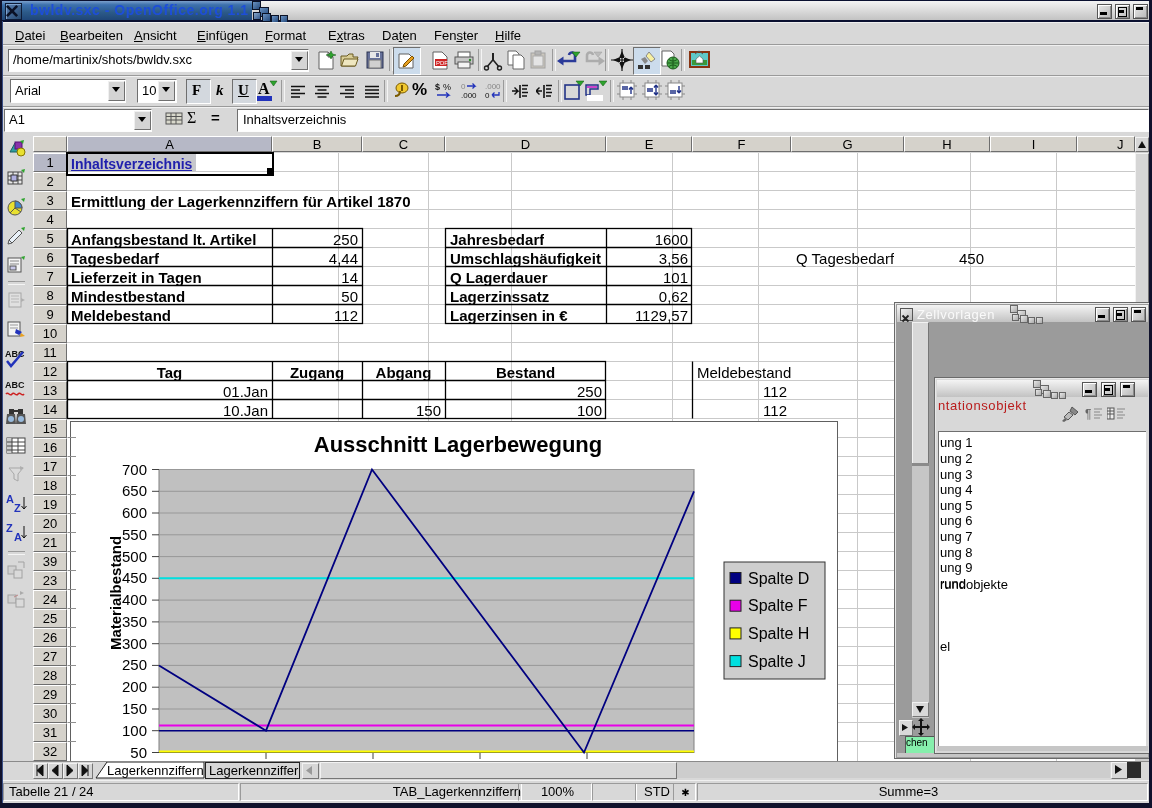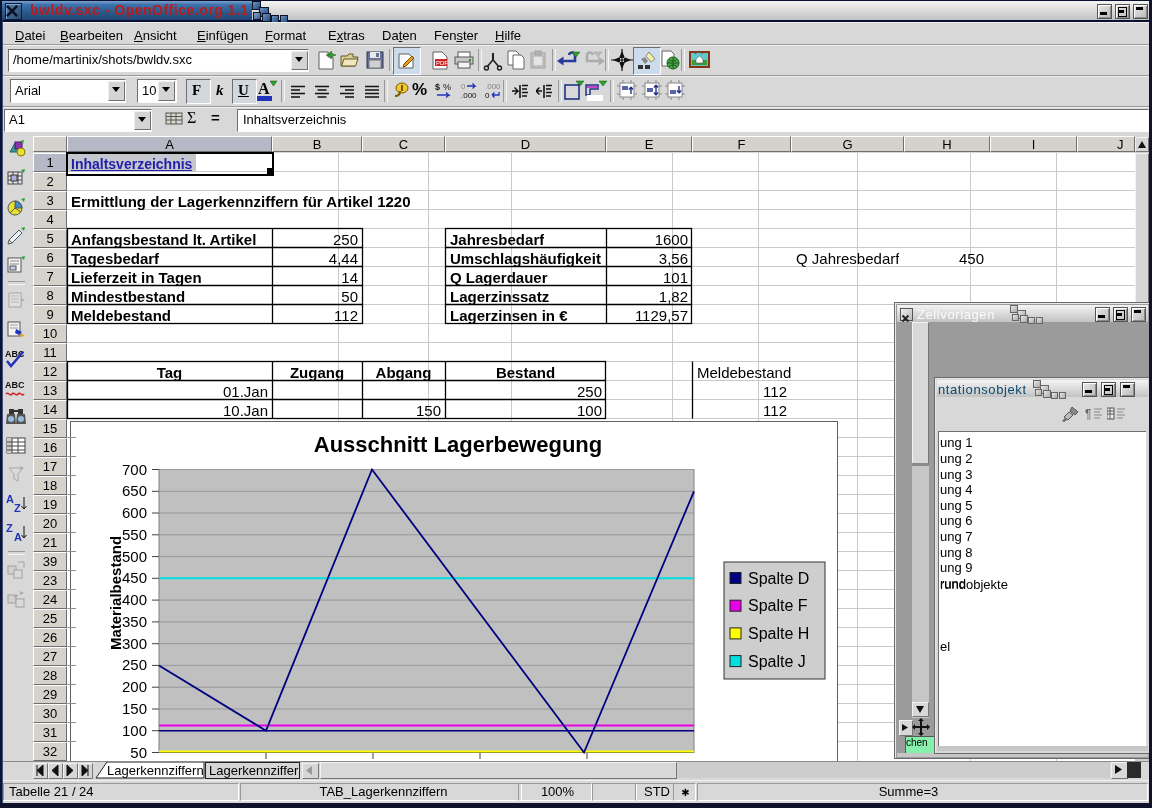--- a/index.html
+++ b/index.html
@@ -10,21 +10,21 @@
 .r{text-align:right}
 .c{text-align:center}
 .combo{background:#fff;border-top:1px solid #6f6f6f;border-left:1px solid #6f6f6f;border-right:1px solid #fdfdfd;border-bottom:1px solid #fdfdfd}
 .dbtn{position:absolute;background:#d4d4d4;border-top:1px solid #f0f0f0;border-left:1px solid #f0f0f0;border-right:1px solid #707070;border-bottom:1px solid #707070}
 .dbtn:after{content:"";position:absolute;left:3px;top:5px;border-left:4px solid transparent;border-right:4px solid transparent;border-top:5px solid #000}
 .sep{position:absolute;width:2px;border-left:1px solid #9a9a9a;border-right:1px solid #f4f4f4}
 .wbtn{position:absolute;width:13px;height:13px;background:linear-gradient(135deg,#e8e8e8,#b8b8b8);border:1px solid #555;box-shadow:inset 1px 1px 0 #fff,inset -1px -1px 0 #8a8a8a}
 .hdr{position:absolute;background:#d5d2cb;border-top:1px solid #fff;border-left:1px solid #fff;border-right:1px solid #6e6e6e;border-bottom:1px solid #6e6e6e;font-size:13px;color:#000;text-align:center}
 .csel{background:#b6b8c6}
 .cell{position:absolute;font-size:15px;color:#000;white-space:nowrap;overflow:hidden}
-.ftit{font-size:13px;color:#b91c1c;letter-spacing:.4px;font-weight:bold}
+.ftit{font-size:13px;color:#1d4ed8;letter-spacing:.4px;font-weight:bold}
 </style></head><body>
 <div id="s">
 
 <div class="a" style="left:0;top:0;width:1152px;height:21px;background:linear-gradient(#f6f6f6,#c0c0c0)"></div>
 <div class="a" style="left:0;top:0;width:1152px;height:1px;background:#0a1030"></div>
 <div class="a" style="left:0;top:20px;width:1152px;height:2px;background:#0a1030"></div>
 <div class="a" style="left:0;top:1px;width:252px;height:19px;background:linear-gradient(#7ba0cc,#3d71ad 20%,#2c5a88 60%,#1f4678)"></div>
 <div id="cascade">
 <div class="a" style="left:252px;top:1px;width:7px;height:7px;background:linear-gradient(135deg,#6a92c2,#24497c);border:1px solid #0b1226"></div>
 <div class="a" style="left:259px;top:7px;width:8px;height:8px;background:linear-gradient(135deg,#6a92c2,#24497c);border:1px solid #0b1226"></div>
@@ -443,42 +443,42 @@
           <path d="M0 531.5H1068"></path>
           <path d="M0 550.5H1068"></path>
           <path d="M0 569.5H1068"></path>
           <path d="M0 588.5H1068"></path>
         </g>
       </svg>
 <div class="a" style="left:68px;top:153.5px;width:128px;height:18px;background:#c6c7cc"></div>
 <div class="cell b" style="left:71px;top:156px;color:#2020ad;text-decoration:underline;font-size:14px">Inhaltsverzeichnis</div>
 <div class="a" style="left:66px;top:151.5px;width:204px;height:20px;border:2px solid #000"></div>
 <div class="a" style="left:267px;top:168px;width:6px;height:6px;background:#000"></div>
-<div class="cell b" style="left:71px;top:193px">Ermittlung der Lagerkennziffern für Artikel 1220</div>
+<div class="cell b" style="left:71px;top:193px">Ermittlung der Lagerkennziffern für Artikel 1870</div>
 <div class="cell b" style="left:71px;top:231px">Anfangsbestand lt. Artikel</div>
 <div class="cell r" style="left:278px;top:231px;width:80px;">250</div>
 <div class="cell b" style="left:450px;top:231px">Jahresbedarf</div>
 <div class="cell r" style="left:608px;top:231px;width:80px;">1600</div>
 <div class="cell b" style="left:71px;top:250px">Tagesbedarf</div>
 <div class="cell r" style="left:278px;top:250px;width:80px;">4,44</div>
 <div class="cell b" style="left:450px;top:250px">Umschlagshäufigkeit</div>
 <div class="cell r" style="left:608px;top:250px;width:80px;text-align:right;">3,56</div>
 <div class="cell b" style="left:71px;top:269px">Lieferzeit in Tagen</div>
 <div class="cell r" style="left:278px;top:269px;width:80px;">14</div>
 <div class="cell b" style="left:450px;top:269px">Q Lagerdauer</div>
 <div class="cell r" style="left:608px;top:269px;width:80px;">101</div>
 <div class="cell b" style="left:71px;top:288px">Mindestbestand</div>
 <div class="cell r" style="left:278px;top:288px;width:80px;">50</div>
 <div class="cell b" style="left:450px;top:288px">Lagerzinssatz</div>
-<div class="cell r" style="left:608px;top:288px;width:80px;">1,82</div>
+<div class="cell r" style="left:608px;top:288px;width:80px;">0,62</div>
 <div class="cell b" style="left:71px;top:307px">Meldebestand</div>
 <div class="cell r" style="left:278px;top:307px;width:80px;">112</div>
 <div class="cell b" style="left:450px;top:307px">Lagerzinsen in €</div>
 <div class="cell r" style="left:608px;top:307px;width:80px;">1129,57</div>
-<div class="cell" style="left:796px;top:250px">Q Jahresbedarf</div>
+<div class="cell" style="left:796px;top:250px">Q Tagesbedarf</div>
 <div class="cell r" style="left:904px;top:250px;width:80px;">450</div>
 <div class="cell c b" style="left:67px;top:364px;width:205px">Tag</div>
 <div class="cell c b" style="left:272px;top:364px;width:90px">Zugang</div>
 <div class="cell c b" style="left:362px;top:364px;width:83px">Abgang</div>
 <div class="cell c b" style="left:445px;top:364px;width:161px">Bestand</div>
 <div class="cell" style="left:697px;top:364px">Meldebestand</div>
 <div class="cell r" style="left:188px;top:383px;width:80px;">01.Jan</div>
 <div class="cell r" style="left:522px;top:383px;width:80px;">250</div>
 <div class="cell r" style="left:707px;top:383px;width:80px;">112</div>
 <div class="cell r" style="left:188px;top:402px;width:80px;">10.Jan</div>
@@ -633,21 +633,21 @@
       </svg>
 <svg class="a" style="left:17px;top:415px" width="18" height="18">
         <path d="M9 1v16M1 9h16" stroke="#111" stroke-width="2"></path>
         <path d="M9 0l3 3H6zM9 18l3-3H6zM0 9l3-3v6zM18 9l-3-3v6z" fill="#111"></path>
       </svg>
 <div class="a" style="left:10px;top:433px;width:33px;height:16px;background:#86efac;border:1px solid #555;font-size:10px;color:#000;overflow:hidden">chen</div>
 <div class="a" style="left:2px;top:450px;width:251px;height:4px;background:#c6c6c6"></div>
 </div>
 <div class="a" style="left:934px;top:377px;width:216px;height:375px;background:#d8d8d8;border:1px solid #6a6a6a;box-shadow:inset 1px 1px 0 #e8e8e8">
 <div class="a" style="left:2px;top:2px;width:211px;height:17px;background:linear-gradient(#f4f4f4,#c2c2c2)"></div>
-<div class="a" style="left:3px;top:4px;font-size:13px;letter-spacing:.6px;color:#0c4a6e">ntationsobjekt</div>
+<div class="a" style="left:3px;top:20px;font-size:13px;letter-spacing:.6px;color:#b91c1c">ntationsobjekt</div>
 <div class="a" style="left:98px;top:2px;width:6px;height:6px;background:linear-gradient(135deg,#e8e8e8,#aaa);border:1px solid #666"></div>
 <div class="a" style="left:105px;top:7px;width:7px;height:7px;background:linear-gradient(135deg,#e8e8e8,#aaa);border:1px solid #666"></div>
 <div class="a" style="left:100px;top:11px;width:5px;height:5px;background:linear-gradient(135deg,#e8e8e8,#aaa);border:1px solid #666"></div>
 <div class="a" style="left:108px;top:12px;width:6px;height:6px;background:linear-gradient(135deg,#e8e8e8,#aaa);border:1px solid #666"></div>
 <div class="a" style="left:116px;top:14px;width:5px;height:5px;background:linear-gradient(135deg,#e8e8e8,#aaa);border:1px solid #666"></div>
 <div class="a" style="left:124px;top:14px;width:5px;height:5px;background:linear-gradient(135deg,#e8e8e8,#aaa);border:1px solid #666"></div>
 <div class="wbtn" style="left:147px;top:4px">
         <div style="position:absolute;left:2px;top:7px;width:7px;height:3px;background:#000"></div>
       </div>
 <div class="wbtn" style="left:166px;top:4px">
@@ -718,21 +718,21 @@
 <div class="a raised" style="left:320px;top:762px;width:355px;height:15px;background:#d8d8d8"></div>
 <div class="a raised" style="left:1111px;top:762px;width:15px;height:15px;background:#d8d8d8"></div>
 <svg class="a" style="left:1115px;top:765px" width="8" height="9">
         <path d="M0 0l7 4.5L0 9z" fill="#111"></path>
       </svg>
 <div class="a" style="left:1127px;top:762px;width:14px;height:16px;background:#2a2a2a"></div>
 </div>
 <div id="statusbar">
 <div class="a" style="left:0;top:780px;width:1152px;height:23px;background:#d8d8d8;border-top:1px solid #f0f0f0"></div>
 <div class="a" style="left:3px;top:783px;width:229px;height:16px;border:1px solid #9a9a9a;border-right-color:#fff;border-bottom-color:#fff;font-size:13px;color:#000;text-align:left;padding-left:5px;overflow:hidden">Tabelle 21 / 24</div>
-<div class="a" style="left:240px;top:783px;width:275px;height:16px;border:1px solid #9a9a9a;border-right-color:#fff;border-bottom-color:#fff;font-size:13px;color:#000;text-align:center;padding-left:5px;overflow:hidden">TAB_Lagerkennziffern</div>
+<div class="a" style="left:240px;top:783px;width:275px;height:16px;border:1px solid #9a9a9a;border-right-color:#fff;border-bottom-color:#fff;font-size:13px;color:#000;text-align:right;padding-left:5px;overflow:hidden">TAB_Lagerkennziffern</div>
 <div class="a" style="left:518px;top:783px;width:67px;height:16px;border:1px solid #9a9a9a;border-right-color:#fff;border-bottom-color:#fff;font-size:13px;color:#000;text-align:center;padding-left:5px;overflow:hidden">100%</div>
 <div class="a" style="left:592px;top:783px;width:38px;height:16px;border:1px solid #9a9a9a;border-right-color:#fff;border-bottom-color:#fff;font-size:13px;color:#000;text-align:left;padding-left:5px;overflow:hidden"></div>
 <div class="a" style="left:635px;top:783px;width:32px;height:16px;border:1px solid #9a9a9a;border-right-color:#fff;border-bottom-color:#fff;font-size:13px;color:#000;text-align:center;padding-left:5px;overflow:hidden">STD</div>
 <div class="a" style="left:673px;top:783px;width:19px;height:16px;border:1px solid #9a9a9a;border-right-color:#fff;border-bottom-color:#fff;font-size:13px;color:#000;text-align:center;padding-left:2px;overflow:hidden"><span style="font-size:10px">✱</span></div>
 <div class="a" style="left:697px;top:783px;width:421px;height:16px;border:1px solid #9a9a9a;border-right-color:#fff;border-bottom-color:#fff;font-size:13px;color:#000;text-align:center;padding-left:0px;overflow:hidden;padding-right:28px">Summe=3</div>
 </div>
 
 <div class="a" style="left:0;top:0;width:2px;height:808px;background:#10122c"></div>
 <div class="a" style="left:2px;top:21px;width:1px;height:787px;background:#3a4f86"></div>
 <div class="a" style="left:1149px;top:0;width:3px;height:808px;background:#10122c"></div>

